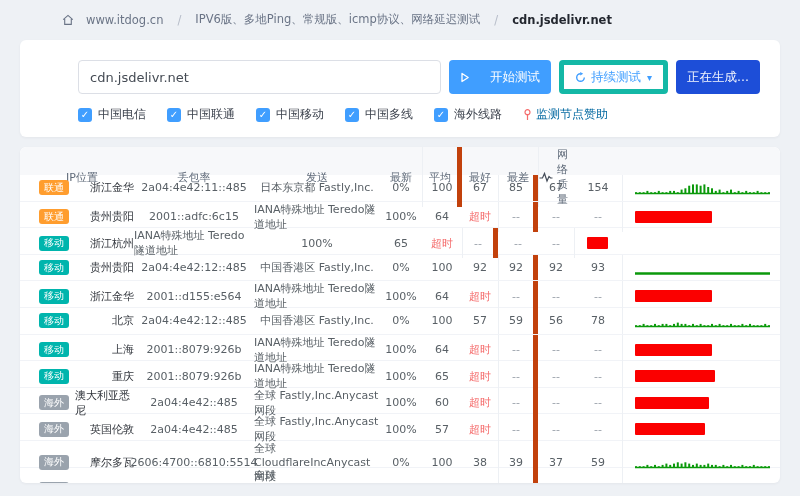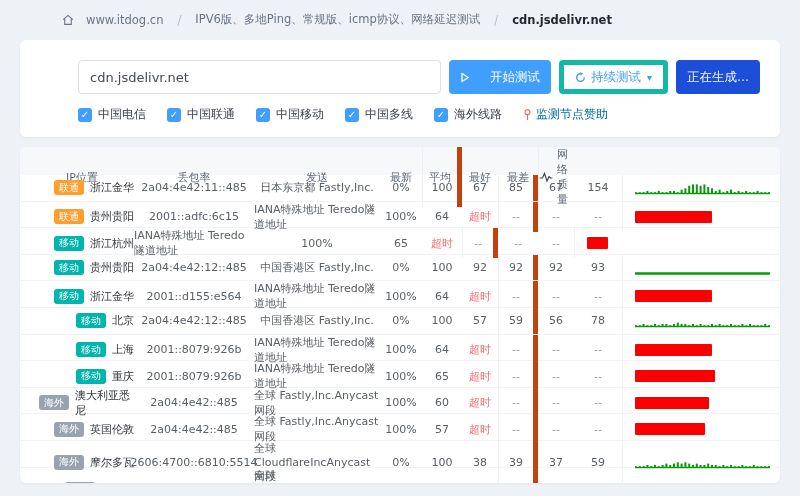--- a/index.html
+++ b/index.html
@@ -36,21 +36,21 @@
   
   .card-table{margin-top:10px;height:336px;box-sizing:border-box;overflow:hidden;}
   .thead,.tr{display:grid;grid-template-columns:104px 120px 126px 42px 40px 36px 40px 36px 48px 148px;padding:0 10px;align-items:stretch;}
   .thead{height:28px;background:#f7f8fa;border-radius:6px 6px 0 0;}
   .th{font-size:11px;color:#5f6a79;display:flex;align-items:center;justify-content:center;}
   .th.left{justify-content:flex-start;padding-left:9px;}
   .th .act-ic{margin-right:4px;display:inline-flex;}
   .tr{height:25.6px;border-top:1px solid #f1f3f7;font-size:11px;color:#596066;}
   .tr:first-child{border-top:none;}
   .td{display:flex;align-items:center;justify-content:center;}
-  .td.left{justify-content:flex-end;padding-left:9px;color:#30343b;}
+  .td.left{justify-content:space-between;padding-left:9px;color:#30343b;}
   .badge{display:inline-block;min-width:24px;padding:1.5px 3px;border-radius:3px;color:#fff;font-size:10px;text-align:center;margin-right:6px;line-height:1.2;}
   .bordered-l{border-left:1px solid #edf0f4;}
   .bordered-r{border-right:5px solid #c2410c;}
   .c-quality{justify-content:flex-start;padding-left:12px;}
   .timeout{color:#f56c6c;}
   .muted{color:#9aa0aa;}
   .qbar{height:12px;border-radius:1px;}
 </style>
 </head>
 <body>

